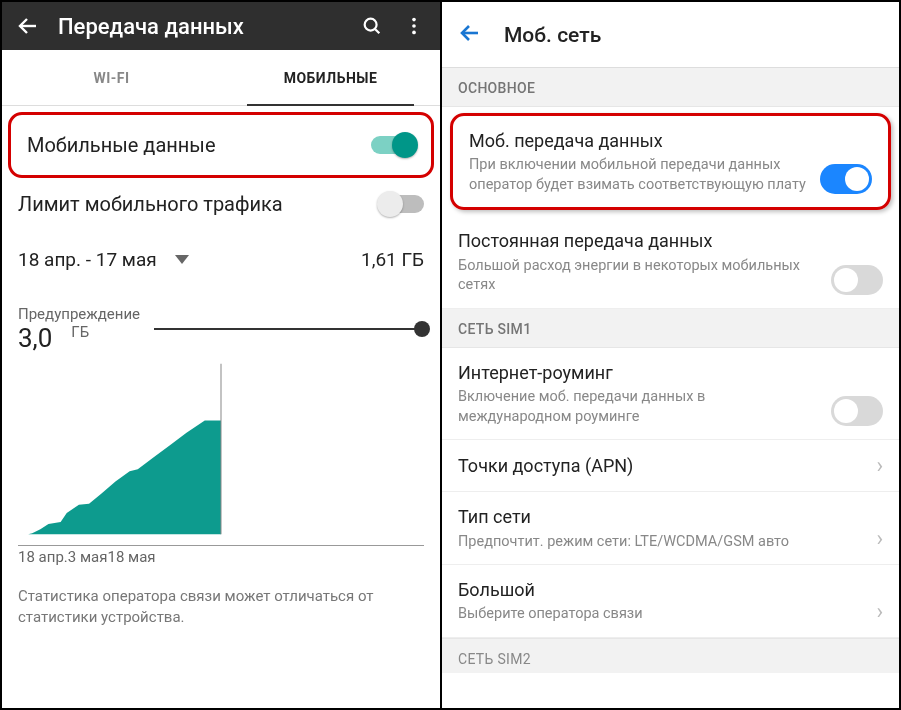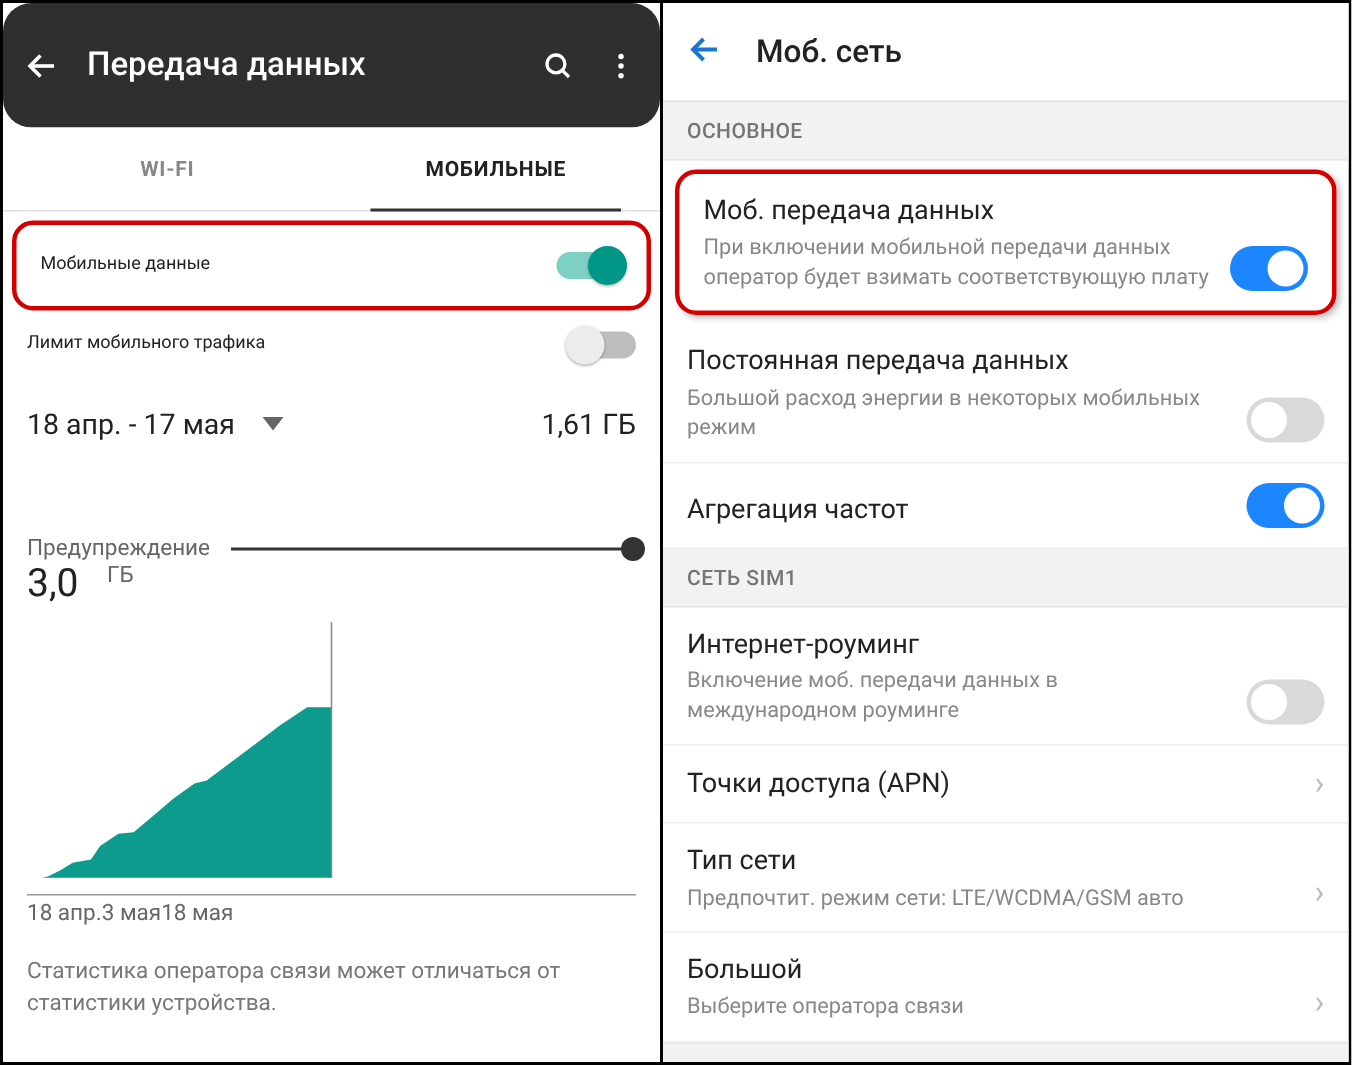--- a/index.html
+++ b/index.html
@@ -24,26 +24,25 @@
     overflow: hidden;
     background: #fff;
   }
   .phone-left { width: 440px; border-right: 2px solid #000; }
   .phone-right { width: 456px; flex:1; }
 
   
   .l-header {
     background: #2f2f2f;
     color: #fff;
-    height: 83px;
+    height: 48px;
     display: flex;
     align-items: center;
     padding: 0 14px;
     gap: 18px;
-    border-radius: 19px;
   }
   .l-header .title {
     flex: 1;
     font-size: 22px;
     font-weight: 500;
   }
   .l-header .icon { width:24px; height:24px; display:flex; align-items:center; justify-content:center;}
   .l-tabs {
     display: flex;
     height: 56px;
@@ -65,22 +64,23 @@
   .l-tab.active::after {
     content:'';
     position:absolute;
     left:12%; right:12%;
     bottom:-1px;
     height:2px;
     background:#333;
   }
   .l-row {
     display: flex;
+    align-items: center;
     padding: 18px 16px;
-    font-size: 12px;
+    font-size: 20px;
     color: #222;
   }
   .l-row .label { flex:1; }
   .highlight-red {
     border: 3px solid #d40000;
     border-radius: 14px;
     margin: 6px 6px 4px 6px;
   }
   
   .switch-teal {
@@ -249,21 +249,21 @@
     <div class="l-daterow">
       <span class="period">
         <span>18 апр. - 17 мая</span>
         <span class="tri-down"></span>
       </span>
       <span class="amount">1,61 ГБ</span>
     </div>
 
     <div class="chart-area">
       <div class="warn-row">
-        <div style="display:flex;flex-direction:column;align-items:flex-start;margin-top:28px;">
+        <div style="display:flex;flex-direction:column;align-items:flex-start;">
           <span class="warn-label">Предупреждение</span>
           <span class="warn-value">
             <span>3,0</span>
               <span class="warn-unit">ГБ</span>
           </span>
         </div>
         <div class="warn-line">
           <span class="warn-handle"></span>
         </div>
       </div>
@@ -300,31 +300,25 @@
           <div class="t-title">Моб. передача данных</div>
           <div class="t-sub">При включении мобильной передачи данных оператор будет взимать соответствующую плату</div>
         </div>
         <span class="switch-ios-on"></span>
       </div>
     </div>
 
     <div class="r-item">
       <div class="texts">
         <div class="t-title">Постоянная передача данных</div>
-        <div class="t-sub">Большой расход энергии в некоторых мобильных режим</div>
+        <div class="t-sub">Большой расход энергии в некоторых мобильных сетях</div>
       </div>
       <span class="switch-ios-off"></span>
     </div>
 
-    <div class="r-item">
-      <div class="texts">
-        <div class="t-title">Агрегация частот</div>
-      </div>
-      <span class="switch-ios-on"></span>
-    </div>
 
     <div class="r-section-label">СЕТЬ SIM1</div>
 
     <div class="r-item">
       <div class="texts">
         <div class="t-title">Интернет-роуминг</div>
         <div class="t-sub">Включение моб. передачи данных в международном роуминге</div>
       </div>
       <span class="switch-ios-off"></span>
     </div>

